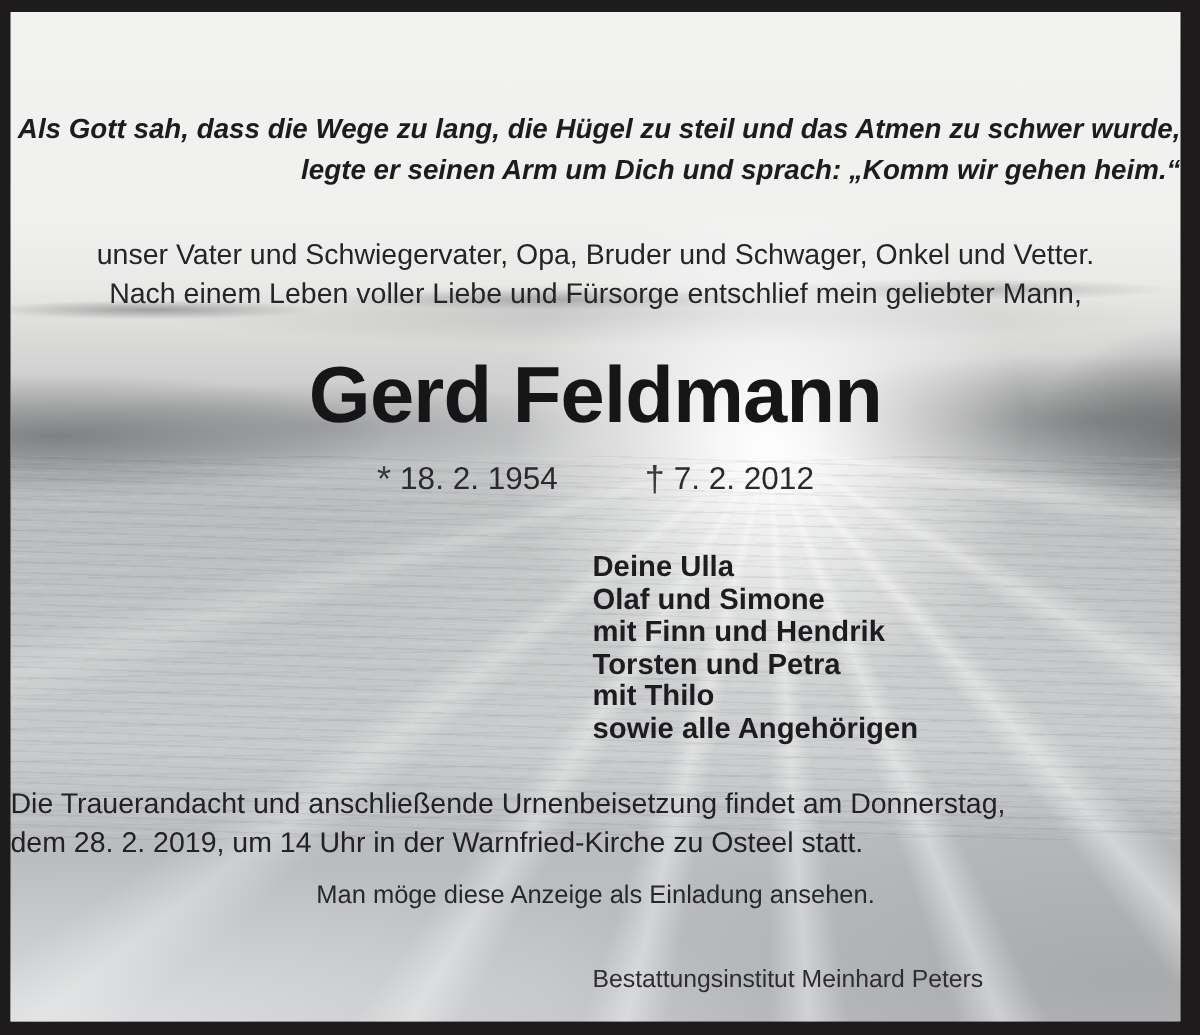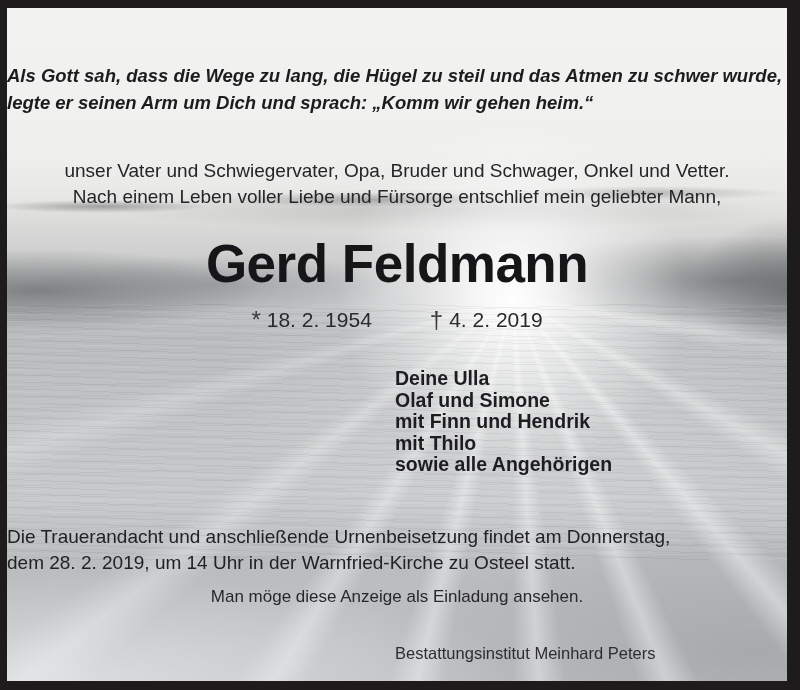--- a/index.html
+++ b/index.html
@@ -64,21 +64,21 @@
         rgba(255,255,255,.07) 0 1px, rgba(255,255,255,0) 1px 3px,
         rgba(0,0,0,.05) 3px 4px, rgba(0,0,0,0) 4px 7px),
       repeating-linear-gradient(-1.5deg,
         rgba(255,255,255,.05) 0 2px, rgba(255,255,255,0) 2px 6px,
         rgba(0,0,0,.04) 6px 7px, rgba(0,0,0,0) 7px 11px);
     opacity:.85;
   }
   .content{position:absolute;inset:0;}
   .content > div{position:absolute;left:0;right:0;}
   .quote{
-    top:54px;text-align:left;
+    top:64px;text-align:right;
     font-style:italic;font-weight:bold;
     font-size:18.5px;line-height:27px;color:#1c1c1e;
   }
   .intro{
     top:150px;text-align:center;
     font-size:19px;line-height:26px;color:#252527;
   }
   .name{
     top:227px;text-align:center;
     font-size:53px;line-height:58px;font-weight:bold;
@@ -126,28 +126,29 @@
           <div>Nach einem Leben voller Liebe und Fürsorge entschlief mein geliebter Mann,</div>
         </div>
 
         <div class="name">Gerd Feldmann</div>
 
         <div class="dates">
           <span>
             <span class="sym">*</span><span>18. 2. 1954</span>
           </span>
           <span>
-            <span class="sym">†</span><span>4. 2. 2019</span>
+            <span class="sym">†</span><span>7. 2. 2012</span>
           </span>
         </div>
 
         <div class="mourners">
           <div>Deine Ulla</div>
           <div>Olaf und Simone</div>
           <div>mit Finn und Hendrik</div>
+          <div>Torsten und Petra</div>
           <div>mit Thilo</div>
           <div>sowie alle Angehörigen</div>
         </div>
 
         <div class="announce">
           <div>Die Trauerandacht und anschließende Urnenbeisetzung findet am Donnerstag,</div>
           <div>dem 28. 2. 2019, um 14 Uhr in der Warnfried-Kirche zu Osteel statt.</div>
         </div>
 
         <div class="invite">Man möge diese Anzeige als Einladung ansehen.</div>

